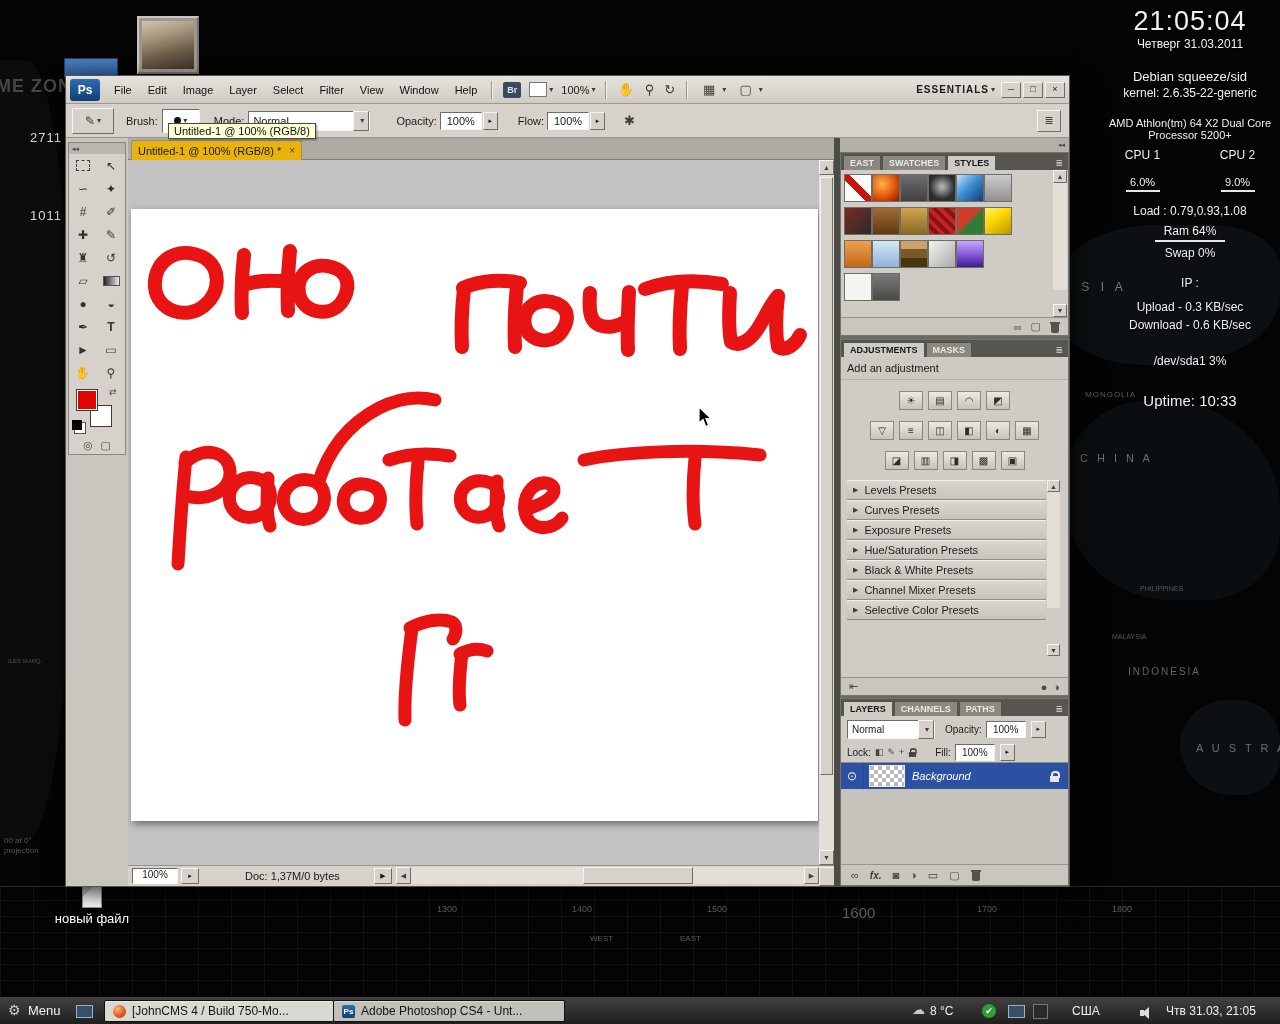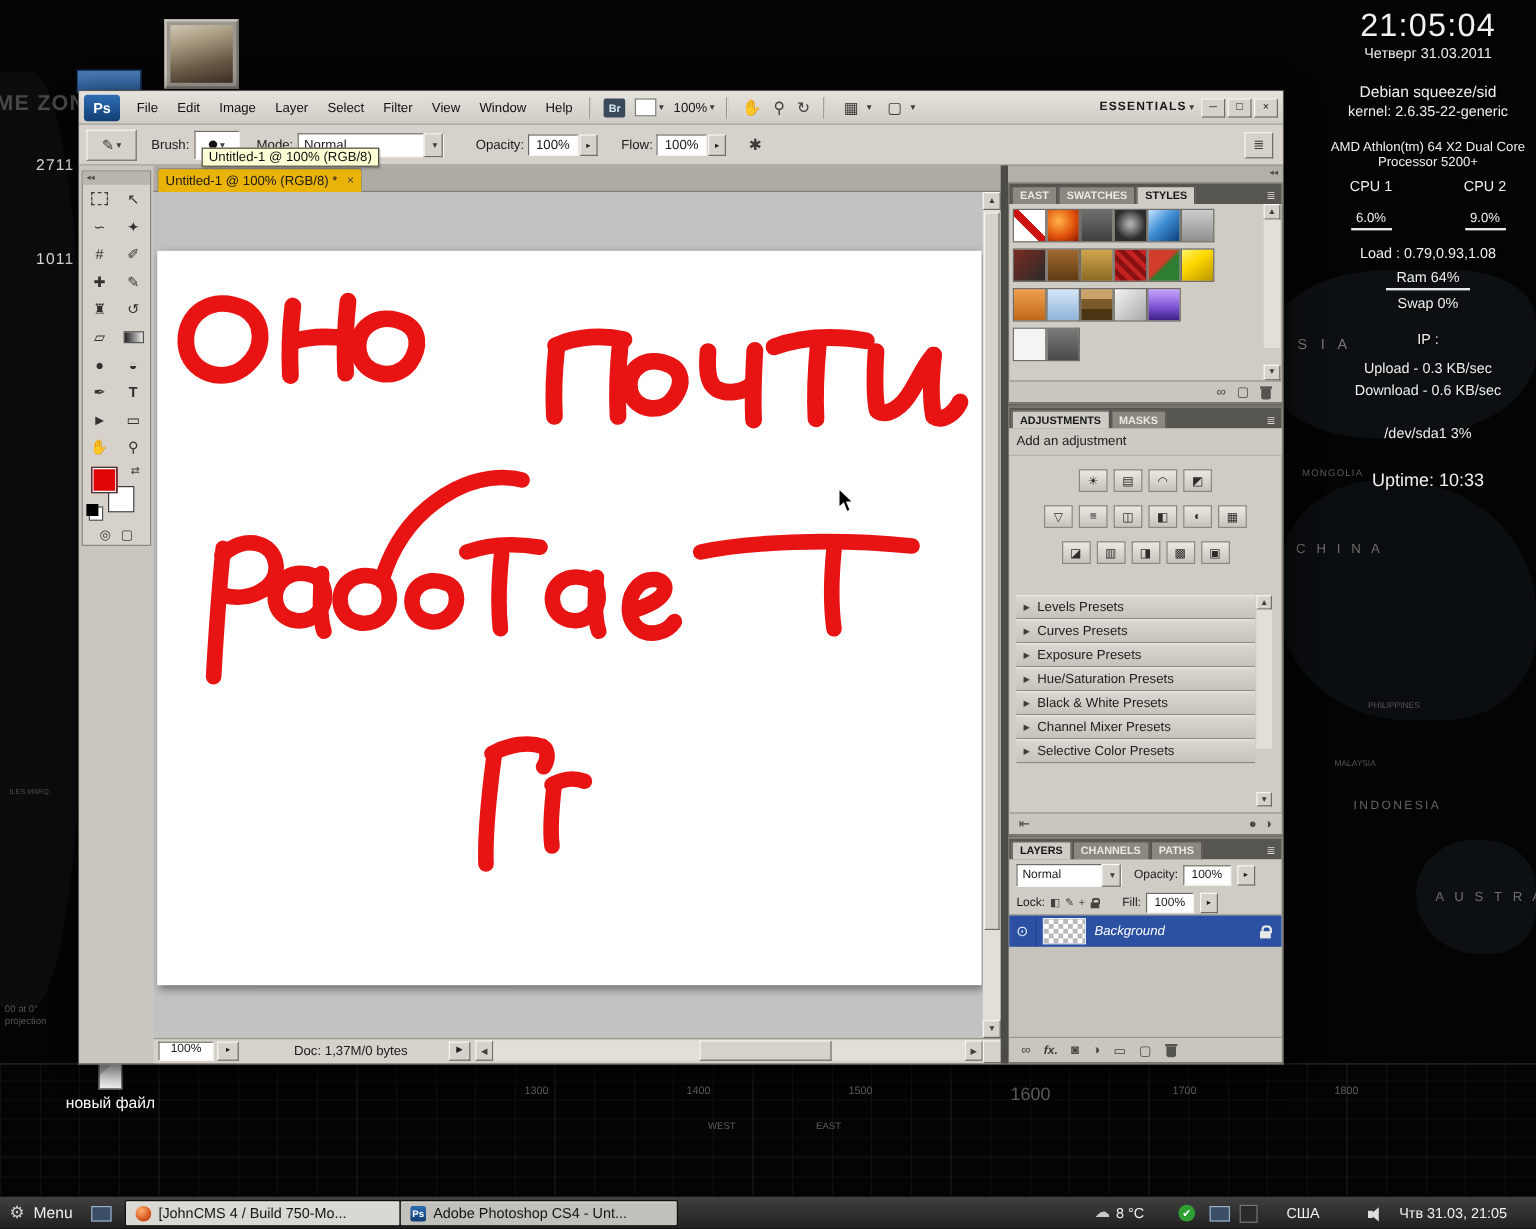--- a/index.html
+++ b/index.html
@@ -500,21 +500,21 @@
           <span class="adjic">◐</span>
           <span class="adjic">▦</span>
         </div>
         <div class="adjrow">
           <span class="adjic">◪</span>
           <span class="adjic">▥</span>
           <span class="adjic">◨</span>
           <span class="adjic">▩</span>
           <span class="adjic">▣</span>
         </div>
-        <div style="position:relative;margin:26px 0 0 6px;width:213px;height:176px;">
+        <div style="position:relative;margin:10px 0 0 6px;width:213px;height:176px;">
           <div class="preset" style="width:199px;box-sizing:border-box;">
               <span class="tri">▶</span>
               <span>Levels Presets</span>
             </div>
           <div class="preset" style="width:199px;box-sizing:border-box;">
               <span class="tri">▶</span>
               <span>Curves Presets</span>
             </div>
           <div class="preset" style="width:199px;box-sizing:border-box;">
               <span class="tri">▶</span>

